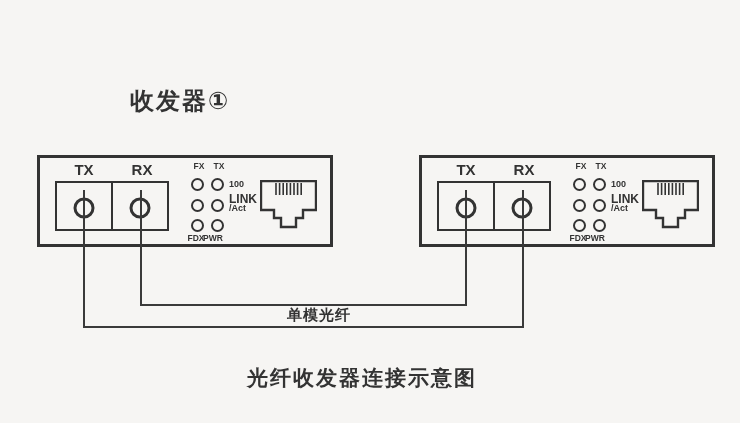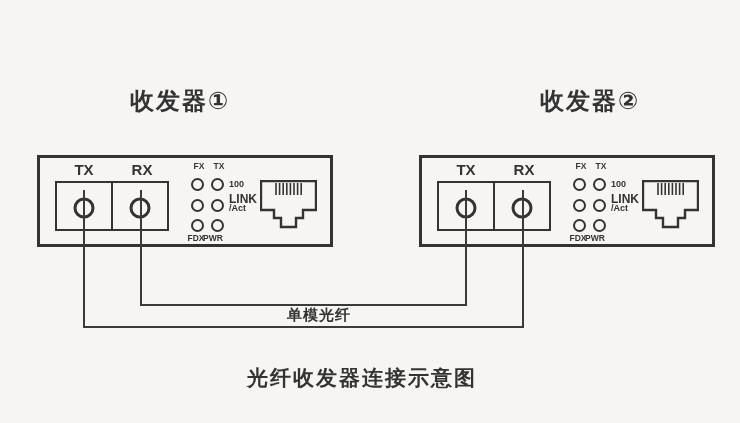--- a/index.html
+++ b/index.html
@@ -83,21 +83,20 @@
           <line x1="30.4" y1="3" x2="30.4" y2="15"></line>
             <line x1="34" y1="3" x2="34" y2="15"></line>
           <line x1="37.6" y1="3" x2="37.6" y2="15"></line>
             <line x1="41.2" y1="3" x2="41.2" y2="15"></line>
         </g>
       </svg>
     </div>
   </section>
 
   <section class="device device-2">
-    <h2 class="device-title">收发器②</h2>
     <div class="chassis">
       <div class="port-label tx-lab">TX</div>
       <div class="port-label rx-lab">RX</div>
       <div class="port tx-port">
         <div class="connector-circle"></div>
       </div>
       <div class="port rx-port">
         <div class="connector-circle"></div>
       </div>
       <div class="leds">

